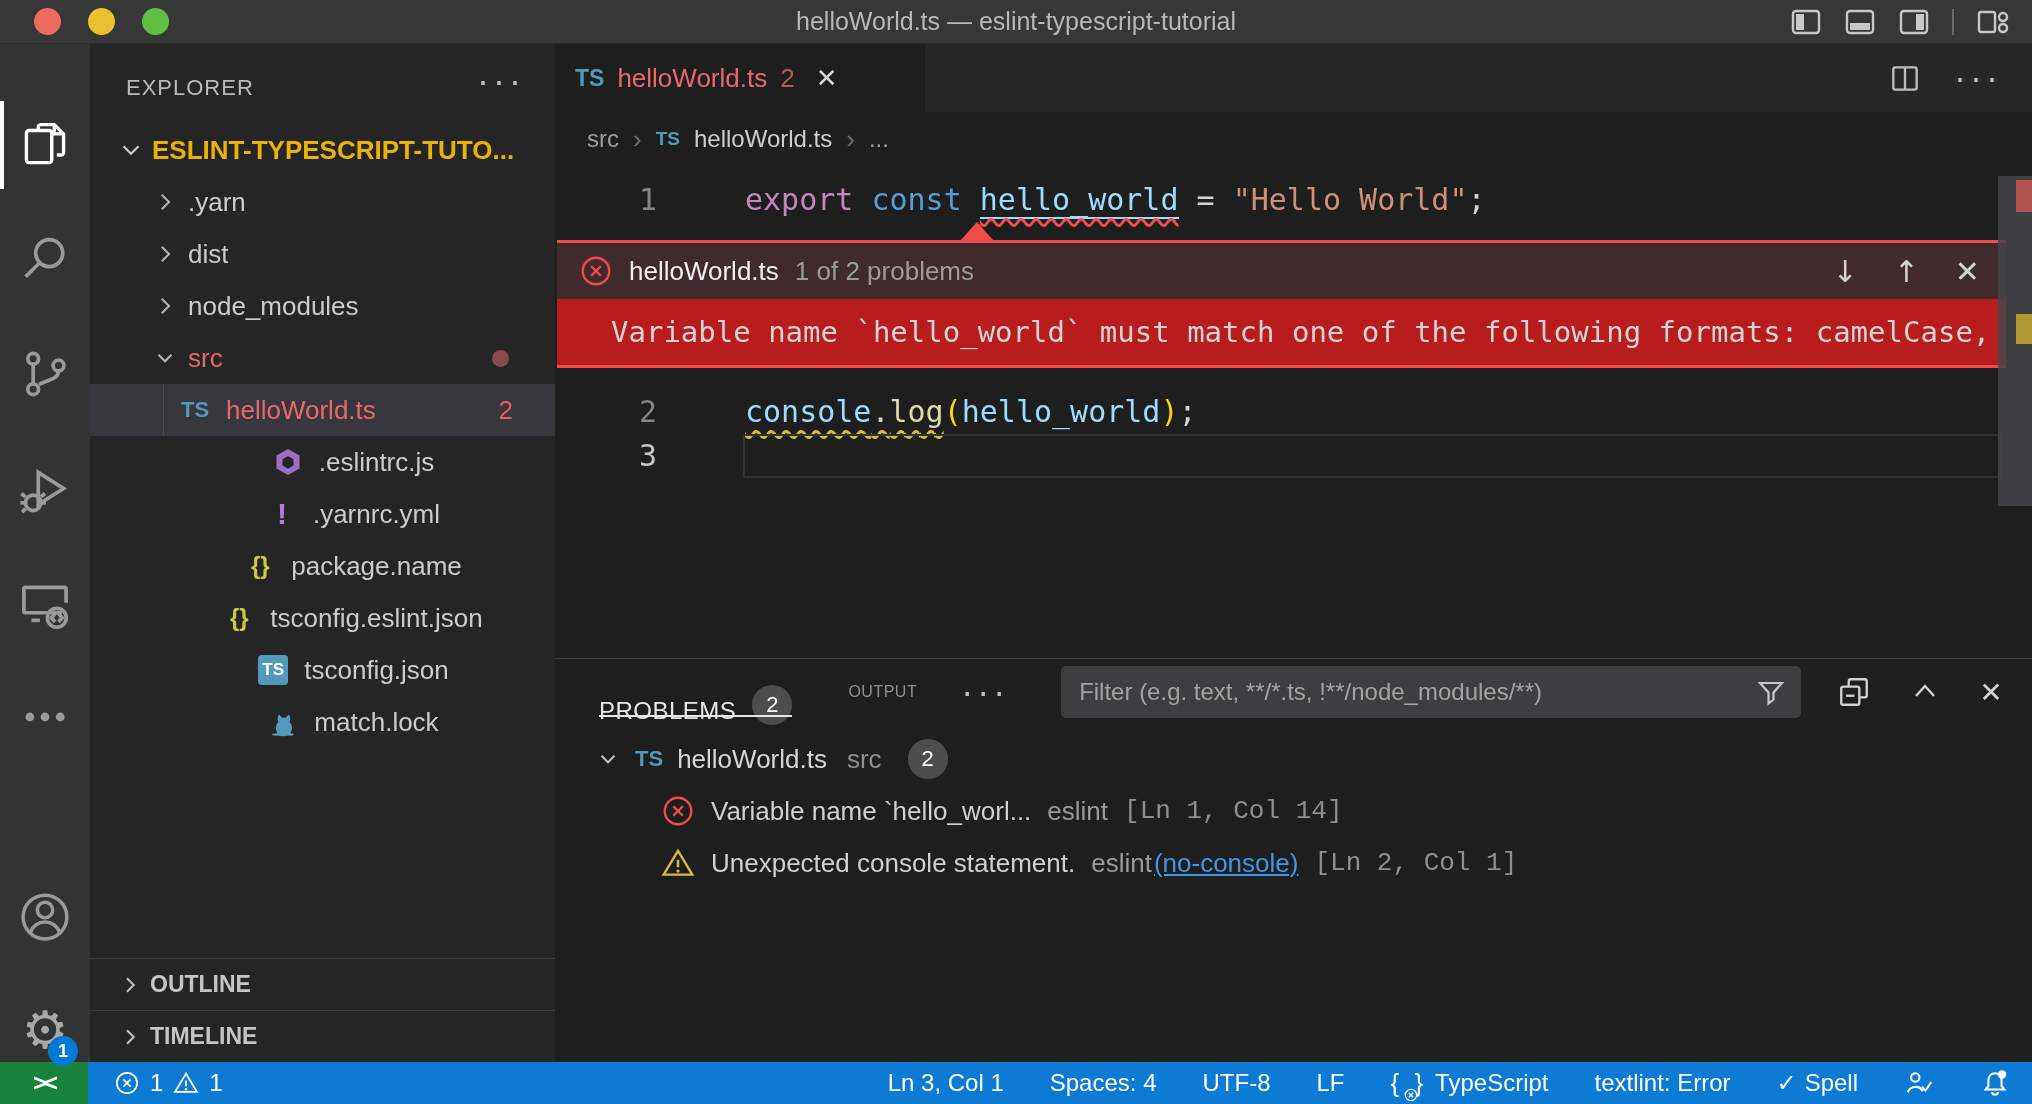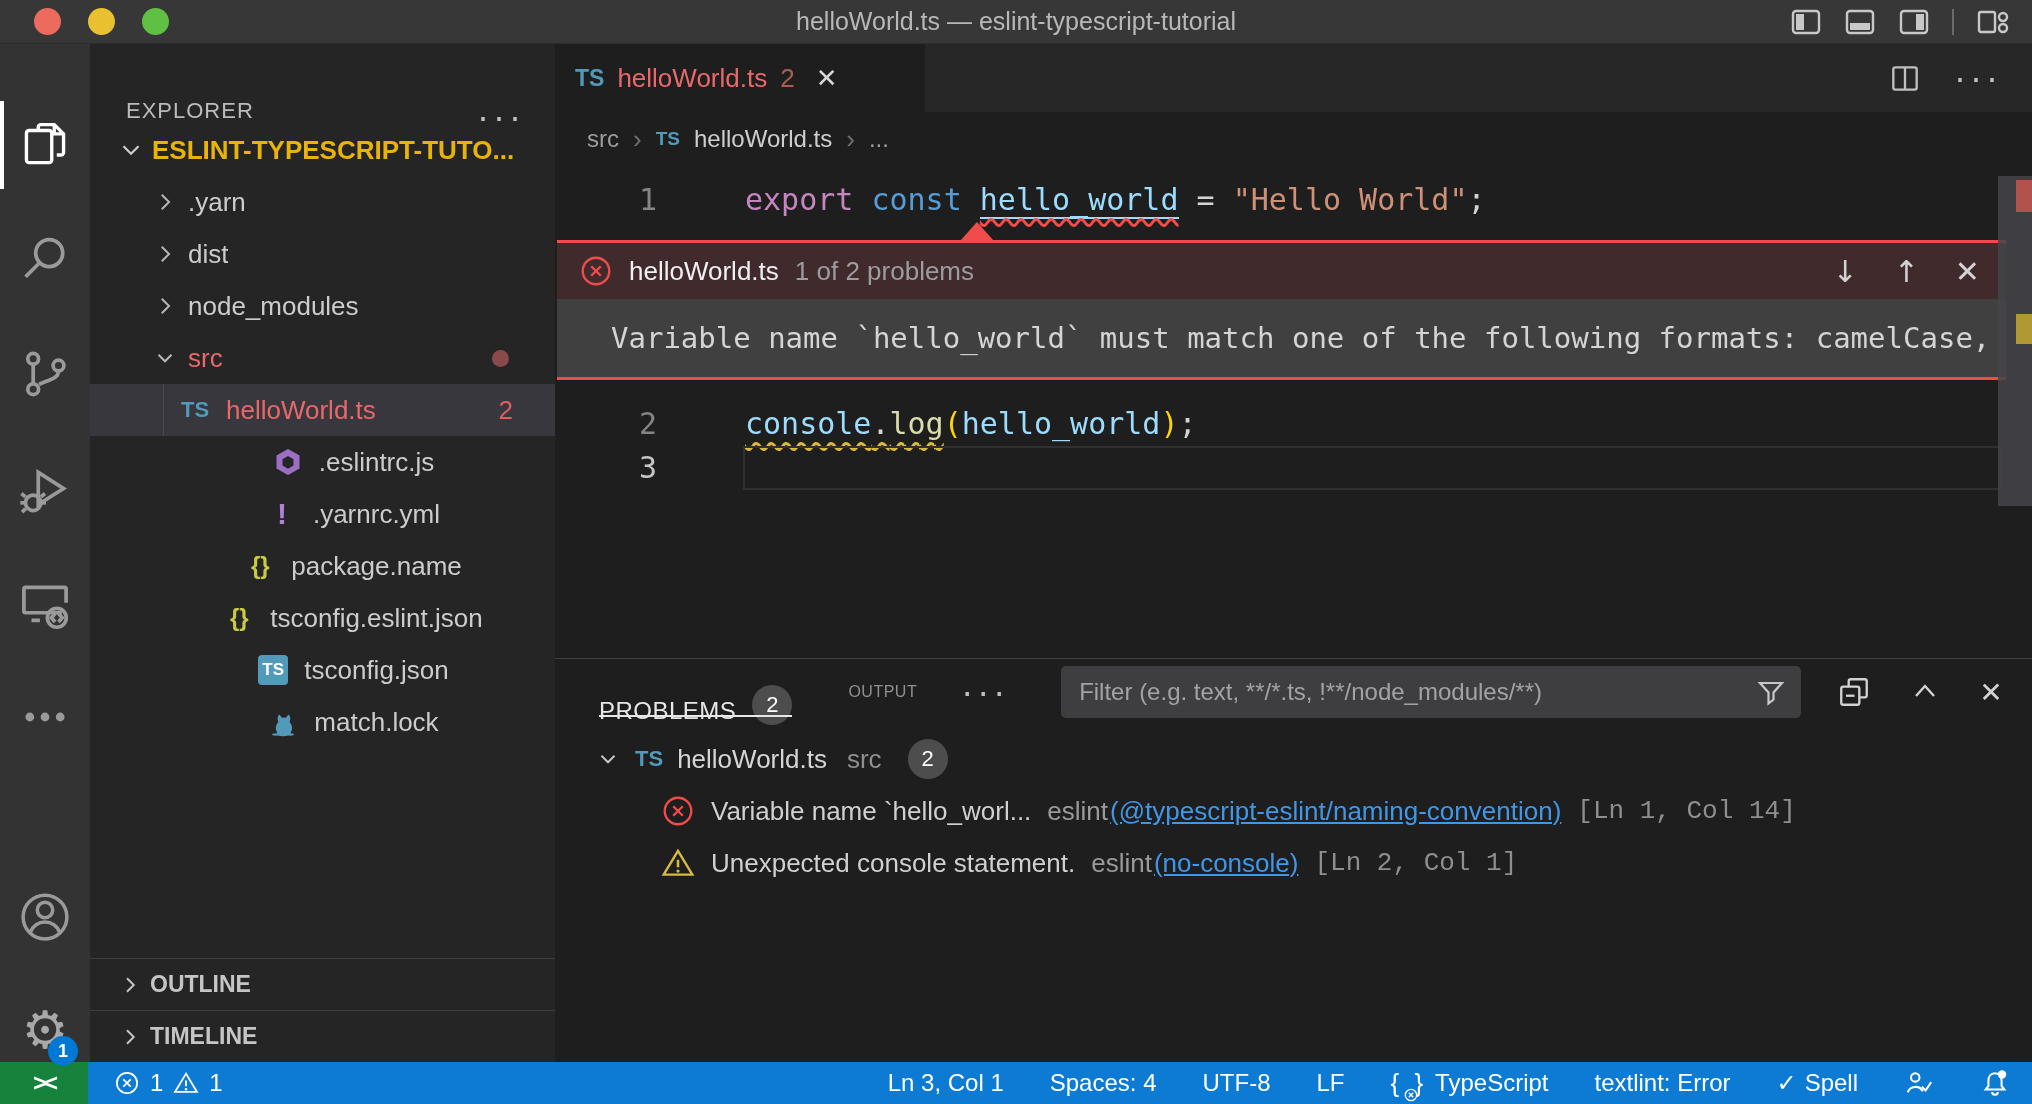--- a/index.html
+++ b/index.html
@@ -21,21 +21,21 @@
 
   
   .activitybar { width:90px; background:#333333; position:relative; flex:none; }
   .ab-item { position:absolute; left:0; width:90px; height:92px; display:flex; align-items:center; justify-content:center; }
   .ab-indicator { position:absolute; left:0; top:57px; width:4px; height:88px; background:#ffffff; }
   .gear-glyph { font-family:"DejaVu Sans",sans-serif; font-size:52px; color:#a8a8a8; line-height:1; }
   .ab-badge { position:absolute; right:12px; bottom:10px; min-width:30px; height:30px; border-radius:15px; background:#0078d4; color:#fff; font-size:18px; font-weight:bold; display:flex; align-items:center; justify-content:center; }
 
   
   .sidebar { width:465px; background:#252526; flex:none; position:relative; overflow:hidden; }
-  .sb-header { height:80px; display:flex; align-items:flex-end; padding:22px 30px 0 36px;gap:21px; }
+  .sb-header { height:80px; display:flex; align-items:flex-start; padding:31px 30px 0 36px;gap:21px; }
   .sb-title { font-size:22px; letter-spacing:1px; color:#bbbbbb; }
   .sb-more { margin-left:auto; color:#c5c5c5; font-size:34px; letter-spacing:3px; line-height:0.4; }
   .row { height:52px; display:flex; align-items:center; position:relative; font-size:26px; color:#cccccc; }
   .row .chev { flex:none; }
   .lbl { white-space:nowrap; overflow:hidden; }
   .root-row { padding-left:26px; font-weight:bold; color:#eab308; gap:6px; }
   .dir-row { padding-left:62px; gap:10px; }
   .file-row { padding-left:60px; gap:14px;justify-content:center; }
   .child-row { padding-left:88px; gap:14px; }
   .red-item { color:#e9696b; }
@@ -78,21 +78,21 @@
   .sq-yellow { text-decoration:underline wavy #d7ba3e 2.5px; text-underline-offset:8px; }
   .line2 { margin-top:22px; }
   .cur-line-box { position:absolute; left:188px; right:30px; top:0; bottom:0; border:2px solid #303031; }
 
   
   .peek { margin:18px 26px 0 2px; border-top:3px solid #f14c4c; border-bottom:3px solid #f14c4c; font-family:"Liberation Sans",sans-serif; }
   .peek-head { height:56px; background:#402a2c; display:flex; align-items:center; gap:16px; padding:0 26px 0 22px; }
   .peek-file { font-size:26px; color:#f0f0f0; }
   .peek-meta { font-size:26px; color:#9d9d9d; }
   .peek-actions { margin-left:auto; display:flex; gap:36px; color:#d2d2d2; font-size:30px; font-family:"DejaVu Sans",sans-serif; }
-  .peek-body { height:78px; background:#404040; display:flex; align-items:center; padding:0 20px 0 54px; overflow:hidden; }
+  .peek-body { height:66px; background:#b91c1c; display:flex; align-items:center; padding:0 20px 0 54px; overflow:hidden; }
   .peek-msg { font-family:"DejaVu Sans Mono",monospace; font-size:29px; color:#d4d4d4; white-space:nowrap; }
   .peek-arrow { position:absolute; left:405px; top:56px; width:0; height:0; border-left:17px solid transparent; border-right:17px solid transparent; border-bottom:19px solid #f14c4c; }
 
   
   .ov { position:absolute; top:0; right:0; width:34px; height:100%; }
   .ov-slider { position:absolute; right:0; top:10px; width:34px; height:330px; background:#45454a; opacity:.85; }
   .ov-red { position:absolute; right:0; top:14px; width:16px; height:32px; background:#b1524d; }
   .ov-yellow { position:absolute; right:0; top:148px; width:16px; height:30px; background:#b09932; }
 
   
@@ -450,21 +450,20 @@
       </div>
 
       <div class="prow problem">
         <svg width="34" height="34" viewBox="0 0 32 32" fill="none" stroke="#f14c4c" stroke-width="2.2">
             <circle cx="16" cy="16" r="12.5"></circle>
             <line x1="11.5" y1="11.5" x2="20.5" y2="20.5"></line>
             <line x1="20.5" y1="11.5" x2="11.5" y2="20.5"></line>
           </svg>
         <span class="p-msg">Variable name `hello_worl...</span>
         <span class="p-src">eslint</span>
-        <span class="p-link" style="margin-left:-14px;">(@typescript-eslint/naming-convention)</span>
         <span class="p-loc">[Ln 1, Col 14]</span>
       </div>
 
       <div class="prow problem">
         <svg width="34" height="34" viewBox="0 0 32 32">
             <path d="M16 4.5 L29.5 27 H2.5 Z" fill="none" stroke="#d7ba3e" stroke-width="2.2"></path>
             <line x1="16" y1="13" x2="16" y2="20" stroke="#d7ba3e" stroke-width="2.4"></line>
             <circle cx="16" cy="23.6" r="1.5" fill="#d7ba3e"></circle>
           </svg>
         <span class="p-msg">Unexpected console statement.</span>

